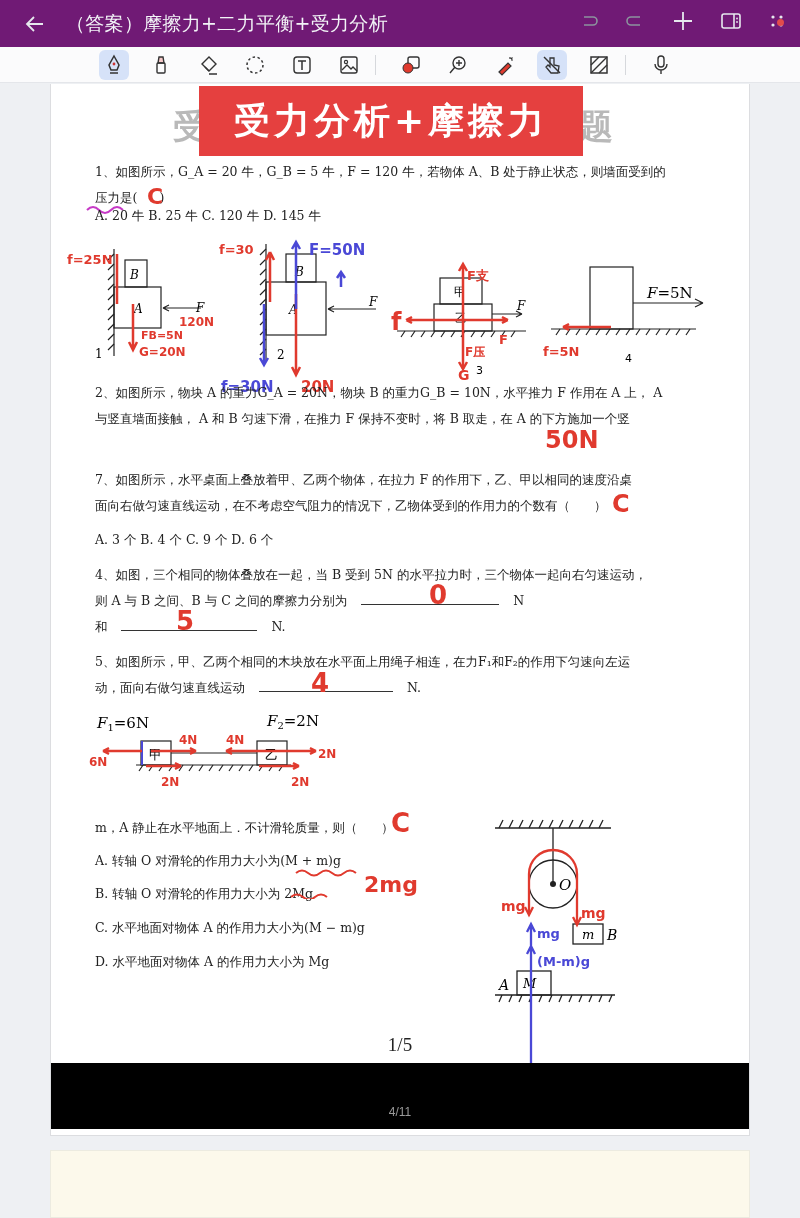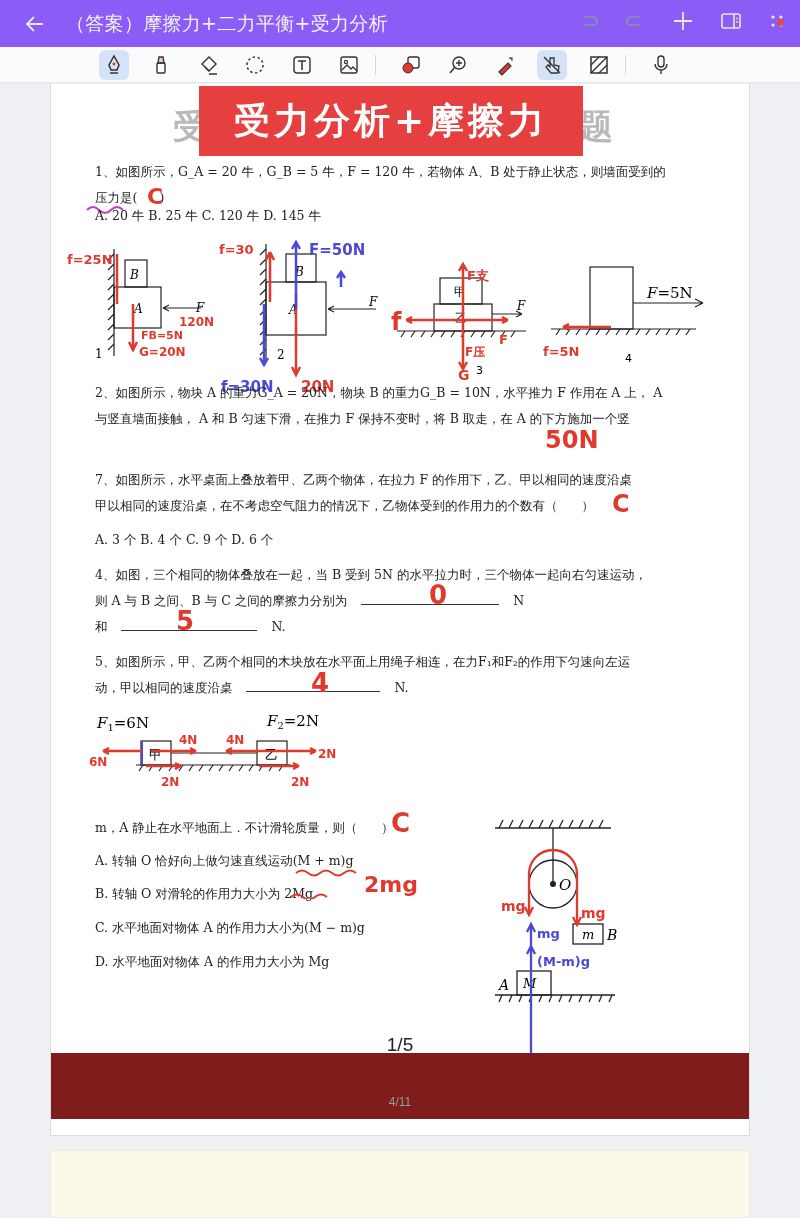--- a/index.html
+++ b/index.html
@@ -1,36 +1,36 @@
 <!DOCTYPE html>
 <html><head>
 <meta charset="utf-8">
 <style>
   *{box-sizing:border-box;margin:0;padding:0}
   html,body{width:800px;height:1218px;overflow:hidden;background:#eef0f3;font-family:"DejaVu Sans",sans-serif}
-  .titlebar{position:absolute;left:0;top:0;width:800px;height:47px;background:#8b5cf6;display:flex;align-items:center}
+  .titlebar{position:absolute;left:0;top:0;width:800px;height:47px;background:#701a75;display:flex;align-items:center}
   .titlebar .back{position:absolute;left:20px;top:9px;width:30px;height:30px;color:#e6e9ee;font-size:26px;line-height:30px;text-align:center}
   .titlebar .title{position:absolute;left:66px;top:10px;color:#f2f4f7;font-size:19px;line-height:27px;letter-spacing:0.3px}
   .tb-right{position:absolute;top:10px;height:28px;color:#c9ced6;font-size:22px;line-height:28px;text-align:center;width:30px}
   .dot-red{position:absolute;right:8px;top:9px;width:7px;height:7px;border-radius:50%;background:#e24b4b}
   .toolbar{position:absolute;left:0;top:47px;width:800px;height:36px;background:#fbfbfc;border-bottom:1px solid #e4e6ea}
   .tool{position:absolute;top:3px;width:30px;height:30px;border-radius:6px;display:flex;align-items:center;justify-content:center}
   .tool.active{background:#d6e2f8}
   .tool svg{width:22px;height:22px}
   .sep{position:absolute;top:8px;width:1px;height:20px;background:#d6d8dc}
   .page{position:absolute;left:50px;top:84px;width:700px;height:1052px;background:#fff;border:1px solid #dcdde0;border-top:none}
-  .page-footer{position:absolute;left:0;bottom:16px;width:698px;height:66px;background:#7f1d1d}
+  .page-footer{position:absolute;left:0;bottom:6px;width:698px;height:66px;background:#000000}
   .next-page{position:absolute;left:50px;top:1150px;width:700px;height:68px;background:#fcf9eb;border:1px solid #ecebe0}
   .banner{position:absolute;left:148px;top:2px;width:384px;height:70px;background:#e5403f;color:#fff;font-size:36px;line-height:70px;text-align:center;letter-spacing:4px;font-weight:bold}
   .ghost{position:absolute;color:#b9b9b9;font-size:34px;font-weight:bold;top:20px}
   .q{position:absolute;left:44px;font-family:"DejaVu Serif",serif;font-size:12.5px;color:#222;line-height:26px}
   .hw-r{position:absolute;color:#e03a2e;font-family:"DejaVu Sans",sans-serif;font-weight:bold}
   .blank{display:inline-block;border-bottom:1px solid #333;vertical-align:baseline}
   .fig{position:absolute}
-  .pnum{position:absolute;left:0;width:698px;text-align:center;top:950px;font-size:19px;color:#222;font-family:Liberation Sans, sans-serif}
+  .pnum{position:absolute;left:0;width:698px;text-align:center;top:950px;font-size:19px;color:#222;font-family:Liberation Serif, serif}
   .pcount{position:absolute;left:0;width:698px;text-align:center;bottom:10px;font-size:12px;color:#9a9a9a;font-family:"Liberation Sans",sans-serif}
 </style>
 </head>
 <body>
 
 <div class="titlebar">
   <div class="back">
     <svg width="24" height="24" viewBox="0 0 24 24" style="margin-top:3px">
         <path d="M20 12H5M11 5l-7 7 7 7" stroke="#e6e9ee" stroke-width="1.8" fill="none"></path>
       </svg>
@@ -245,42 +245,42 @@
       </g>
     <text x="492" y="122" fill="#e03a2e" font-size="13" font-weight="bold">f=5N</text>
   </svg>
 
   <div class="q" style="top:296px">2、如图所示，物块 A 的重力G_A = 20N，物块 B 的重力G_B = 10N，水平推力 F 作用在 A 上， A</div>
   <div class="q" style="top:322px">与竖直墙面接触， A 和 B 匀速下滑，在推力 F 保持不变时，将 B 取走，在 A 的下方施加一个竖</div>
   <div class="hw-r" style="left:494px;top:342px;font-size:24px">50N</div>
 
   <div class="q" style="top:383px">7、如图所示，水平桌面上叠放着甲、乙两个物体，在拉力 F 的作用下，乙、甲以相同的速度沿桌</div>
   <div class="q" style="top:409px">
-    <span>甲以相同的速度沿桌，在不考虑空气阻力的情况下，乙物体受到的作用力的个数有（</span><span style="display:inline-block;width:24px"></span><span>）</span>
+    <span>面向右做匀速直线运动，在不考虑空气阻力的情况下，乙物体受到的作用力的个数有（</span><span style="display:inline-block;width:24px"></span><span>）</span>
   </div>
   <div class="hw-r" style="left:561px;top:406px;font-size:24px">C</div>
   <div class="q" style="top:443px">A. 3 个 B. 4 个 C. 9 个 D. 6 个</div>
 
   <div class="q" style="top:478px">4、如图，三个相同的物体叠放在一起，当 B 受到 5N 的水平拉力时，三个物体一起向右匀速运动，</div>
   <div class="q" style="top:504px">
     <span>则 A 与 B 之间、B 与 C 之间的摩擦力分别为</span>
     <span class="blank" style="width:138px;margin-left:10px"></span>
     <span style="margin-left:10px">N</span>
   </div>
   <div class="hw-r" style="left:378px;top:496px;font-size:26px">0</div>
   <div class="q" style="top:530px">
     <span>和</span>
     <span class="blank" style="width:136px;margin-left:10px"></span>
     <span style="margin-left:10px">N.</span>
   </div>
   <div class="hw-r" style="left:125px;top:522px;font-size:26px">5</div>
 
   <div class="q" style="top:565px">5、如图所示，甲、乙两个相同的木块放在水平面上用绳子相连，在力F₁和F₂的作用下匀速向左运</div>
   <div class="q" style="top:591px">
-    <span>动，甲以相同的速度沿桌</span>
+    <span>动，面向右做匀速直线运动</span>
     <span class="blank" style="width:134px;margin-left:10px"></span>
     <span style="margin-left:10px">N.</span>
   </div>
   <div class="hw-r" style="left:260px;top:584px;font-size:26px">4</div>
 
   <svg class="fig" style="left:30px;top:622px" width="290" height="88">
     <text x="16" y="22" font-size="15" font-family="DejaVu Serif"><tspan font-style="italic">F</tspan><tspan font-size="10" dy="3">1</tspan><tspan dy="-3">=6N</tspan></text>
     <text x="186" y="20" font-size="15" font-family="DejaVu Serif"><tspan font-style="italic">F</tspan><tspan font-size="10" dy="3">2</tspan><tspan dy="-3">=2N</tspan></text>
     <g stroke="#222" stroke-width="1.2" fill="none">
       <rect x="60" y="35" width="30" height="24"></rect>
@@ -307,21 +307,21 @@
       <text x="237" y="52">2N</text>
         <text x="80" y="80">2N</text>
         <text x="210" y="80">2N</text>
     </g>
   </svg>
 
   <div class="q" style="top:731px">
     <span>m，A 静止在水平地面上．不计滑轮质量，则（</span><span style="display:inline-block;width:24px"></span><span>）</span>
   </div>
   <div class="hw-r" style="left:340px;top:724px;font-size:26px">C</div>
-  <div class="q" style="top:764px">A.  转轴 O 恰好向上做匀速直线运动(M + m)g</div>
+  <div class="q" style="top:764px">A.  转轴 O 对滑轮的作用力大小为(M + m)g</div>
   <div class="q" style="top:797px">B.  转轴 O 对滑轮的作用力大小为 2Mg</div>
   <div class="q" style="top:865px">D.  水平地面对物体 A 的作用力大小为 Mg</div>
   <div class="q" style="top:831px">C.  水平地面对物体 A 的作用力大小为(M − m)g</div>
   <svg class="fig" style="left:240px;top:783px" width="80" height="32">
     <path d="M5 6q6-5 12 0t12 0 12 0 12 0 12 0" stroke="#e03a2e" stroke-width="2" fill="none"></path>
     <path d="M0 30q6-5 12 0t12 0 12 0" stroke="#e03a2e" stroke-width="2" fill="none"></path>
   </svg>
   <div class="hw-r" style="left:313px;top:788px;font-size:22px">2mg</div>
 
   <svg class="fig" style="left:420px;top:730px" width="240" height="290">

